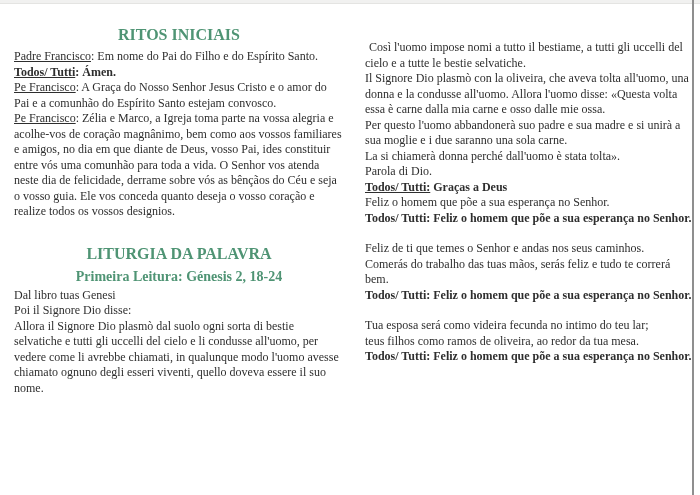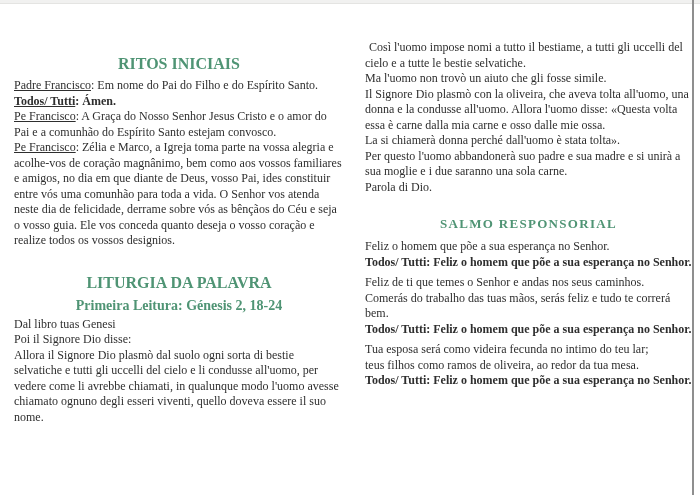--- a/index.html
+++ b/index.html
@@ -22,42 +22,42 @@
   .right-edge {
     position: absolute; top: 0; left: 692px;
     width: 2px; height: 495px;
     background: #8f8f8f;
   }
   .columns {
     position: absolute; top: 0; left: 0;
     display: flex; width: 692px;
   }
   .col { font-size: 12px; line-height: 15.5px; }
-  .col-left  { width: 330px; margin-left: 14px; padding-top: 54px; }
+  .col-left  { width: 330px; margin-left: 14px; padding-top: 25px; }
   .col-right { width: 327px; margin-left: 21px; padding-top: 40px; }
 
   .h-major {
     font-size: 16px; line-height: 19px; font-weight: bold;
     color: var(--green); text-align: center;
     margin: 0 0 5px 0;
   }
   .h-minor {
     font-size: 14px; line-height: 17px; font-weight: bold;
     color: var(--green); text-align: center;
     margin: 0 0 3px 0;
     font-family: Liberation Serif, serif;
   }
   .h-salmo {
     font-size: 13px; line-height: 16px; font-weight: bold;
     color: var(--green); text-align: center;
     letter-spacing: 1.3px;
     margin: 21px 0 7px 0;
   }
   .mt-lg { margin-top: 24px; }
-  .gap-top { margin-top: 5px; }
+  .gap-top { margin-top: 15px; }
   p.line { margin: 0; }
   .speaker { text-decoration: underline; text-align: center; }
   .response { font-weight: bold; }
   .resp-label { text-decoration: underline; }
   .indent-first { text-indent: 4px; }
 </style>
 </head>
 <body>
 
 <main class="page">
@@ -79,28 +79,27 @@
       <h1 class="h-major mt-lg">LITURGIA DA PALAVRA</h1>
       <h2 class="h-minor">Primeira Leitura: Génesis 2, 18-24</h2>
 
       <p class="line">Dal libro tuas Genesi</p>
       <p class="line">Poi il Signore Dio disse:</p>
       <p class="line">Allora il Signore Dio plasmò dal suolo ogni sorta di bestie selvatiche e tutti gli uccelli del cielo e li condusse all'uomo, per vedere come li avrebbe chiamati, in qualunque modo l'uomo avesse chiamato ognuno degli esseri viventi, quello doveva essere il suo nome.</p>
     </section>
 
     <section class="col col-right">
       <p class="line indent-first">Così l'uomo impose nomi a tutto il bestiame, a tutti gli uccelli del cielo e a tutte le bestie selvatiche.</p>
-      <p class="line">Ma l'uomo non trovò un aiuto che gli fosse simile.</p>
       <p class="line">Il Signore Dio plasmò con la oliveira, che aveva tolta all'uomo, una donna e la condusse all'uomo. Allora l'uomo disse: «Questa volta essa è carne dalla mia carne e osso dalle mie ossa.</p>
+      <p class="line">Per questo l'uomo abbandonerà suo padre e sua madre e si unirà a sua moglie e i due saranno una sola carne.</p>
       <p class="line">La si chiamerà donna perché dall'uomo è stata tolta».</p>
-      <p class="line">Per questo l'uomo abbandonerà suo padre e sua madre e si unirà a sua moglie e i due saranno una sola carne.</p>
       <p class="line">Parola di Dio.</p>
 
+      <p class="line response"><span class="resp-label">Todos/ Tutti:</span><span> Graças a Deus</span></p>
 
-      <h2 class="h-salmo">SALMO RESPONSORIAL</h2>
 
       <div>
         <p class="line">Feliz o homem que põe a sua esperança no Senhor.</p>
         <p class="line response">Todos/ Tutti: Feliz o homem que põe a sua esperança no Senhor.</p>
       </div>
 
       <div class="gap-top">
         <p class="line">Feliz de ti que temes o Senhor e andas nos seus caminhos.</p>
         <p class="line">Comerás do trabalho das tuas mãos, serás feliz e tudo te correrá bem.</p>
         <p class="line response">Todos/ Tutti: Feliz o homem que põe a sua esperança no Senhor.</p>

